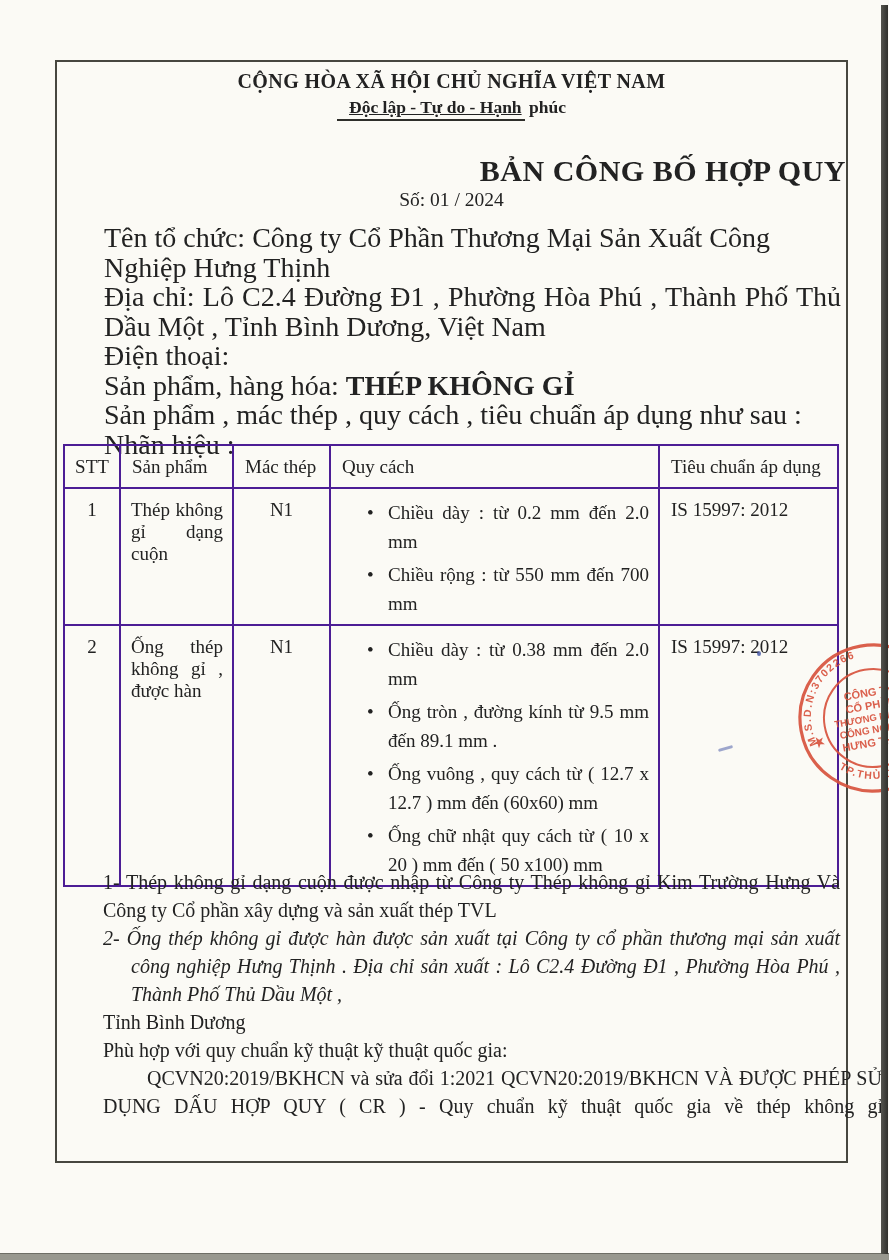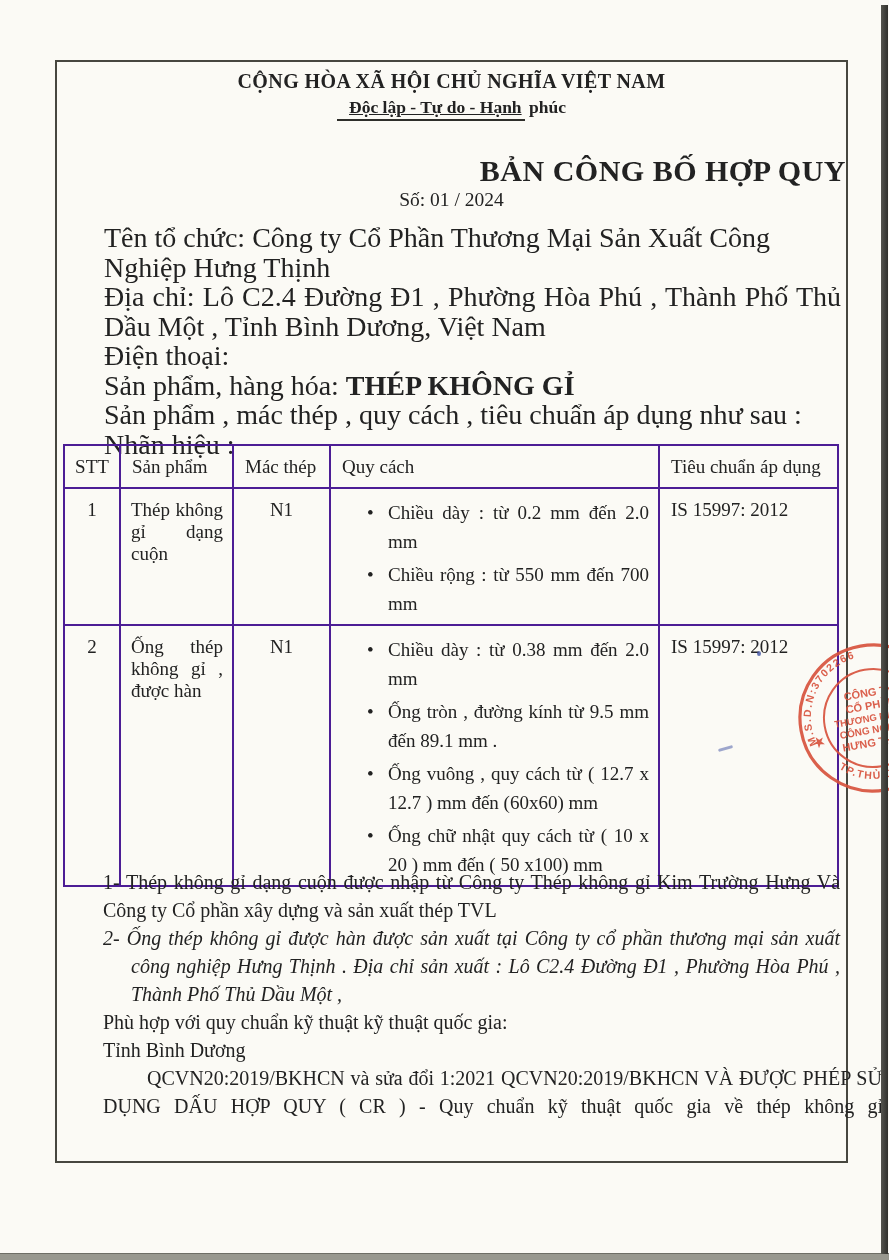--- a/index.html
+++ b/index.html
@@ -148,22 +148,22 @@
             </ul>
           </td>
           <td class="c-std">IS 15997: 2012</td>
         </tr>
       </tbody>
     </table>
 
     <div class="sec-notes">
       <p class="note note1"><span>1-</span> <span>Thép không gỉ dạng cuộn được nhập từ Công ty Thép không gỉ Kim Trường Hưng Và Công ty Cổ phần xây dựng và sản xuất thép TVL</span></p>
       <p class="note note2"><span>2-</span> <span>Ống thép không gỉ được hàn được sản xuất tại Công ty cổ phần thương mại sản xuất công nghiệp Hưng Thịnh . Địa chỉ sản xuất : Lô C2.4 Đường Đ1 , Phường Hòa Phú , Thành Phố Thủ Dầu Một ,</span></p>
+      <p>Tỉnh Bình Dương</p>
       <p>Phù hợp với quy chuẩn kỹ thuật kỹ thuật quốc gia:</p>
-      <p>Tỉnh Bình Dương</p>
       <p class="qcvn">QCVN20:2019/BKHCN và sửa đổi 1:2021 QCVN20:2019/BKHCN VÀ ĐƯỢC PHÉP SỬ DỤNG DẤU HỢP QUY ( CR ) -  Quy chuẩn kỹ thuật quốc gia về thép không gỉ</p>
     </div>
 
   </div>
 
   <svg class="stamp" viewBox="0 0 156 156">
     <circle cx="78" cy="78" r="73" fill="none" stroke="#d8533e" stroke-width="3.2"></circle>
     <circle cx="78" cy="78" r="49" fill="none" stroke="#d8533e" stroke-width="2"></circle>
     <defs>
       <path id="arcTop" d="M 25.2,108.5 A 61,61 0 1 1 130.8,47.5" fill="none"></path>

